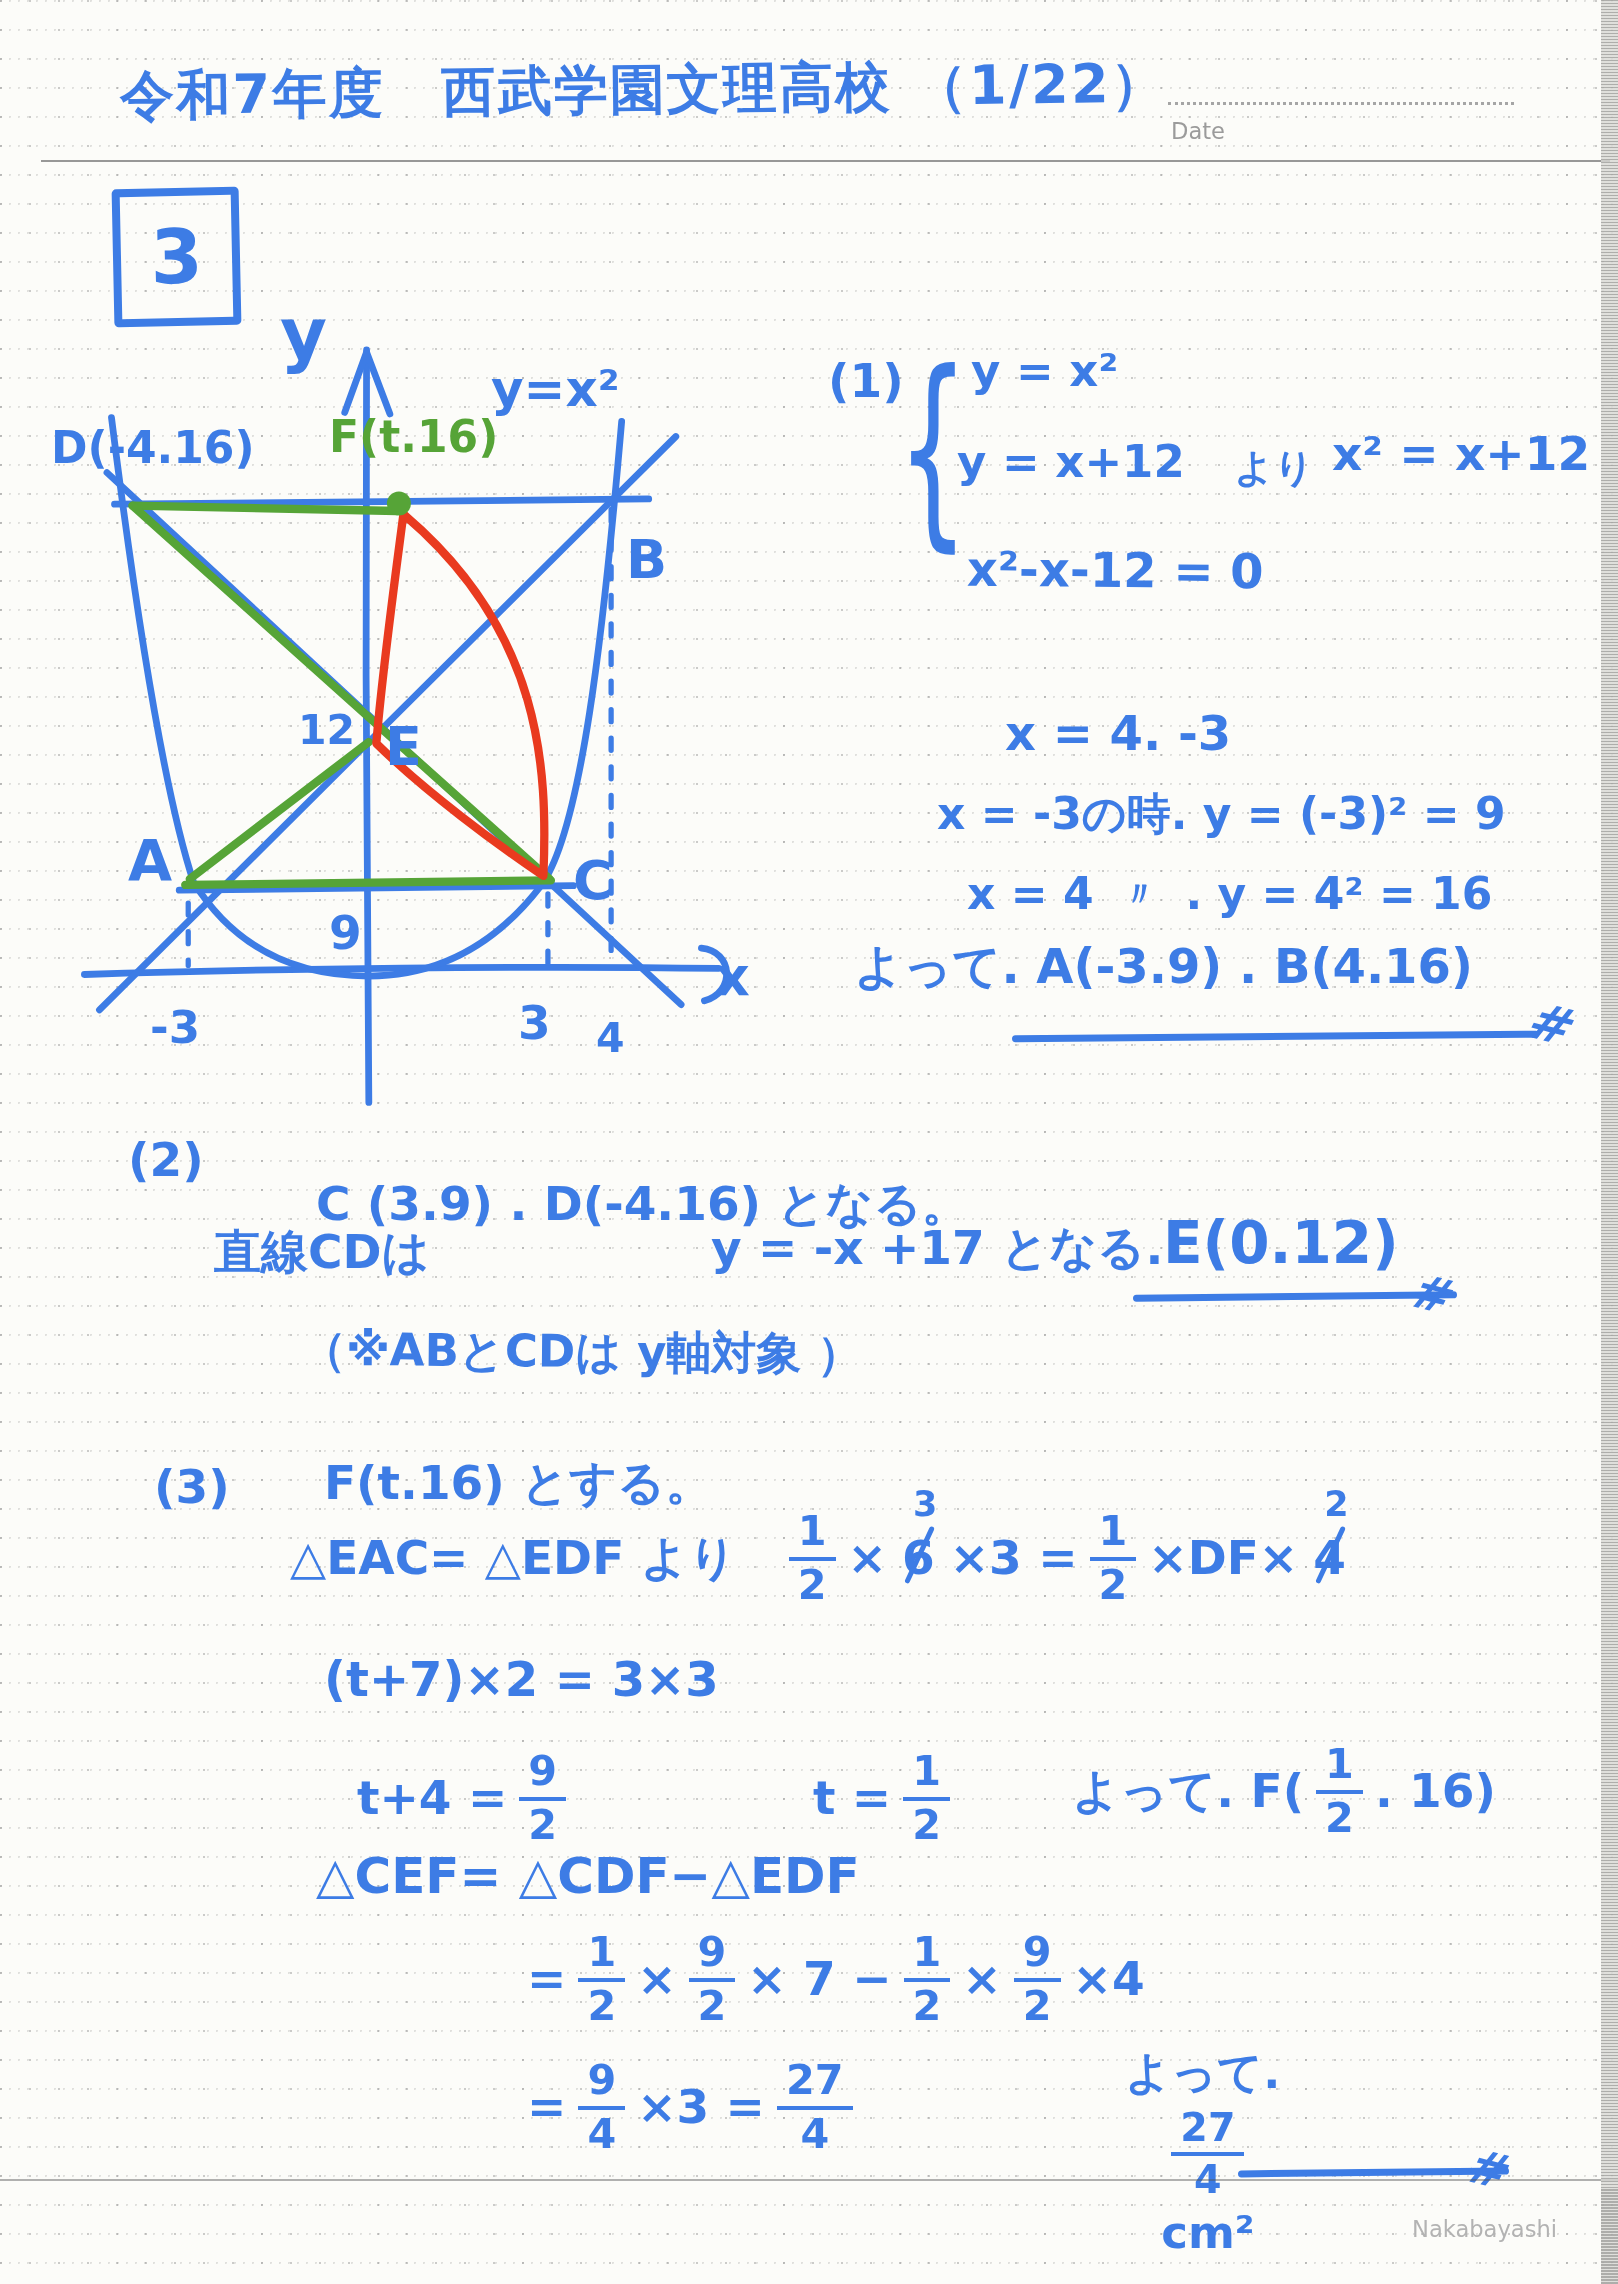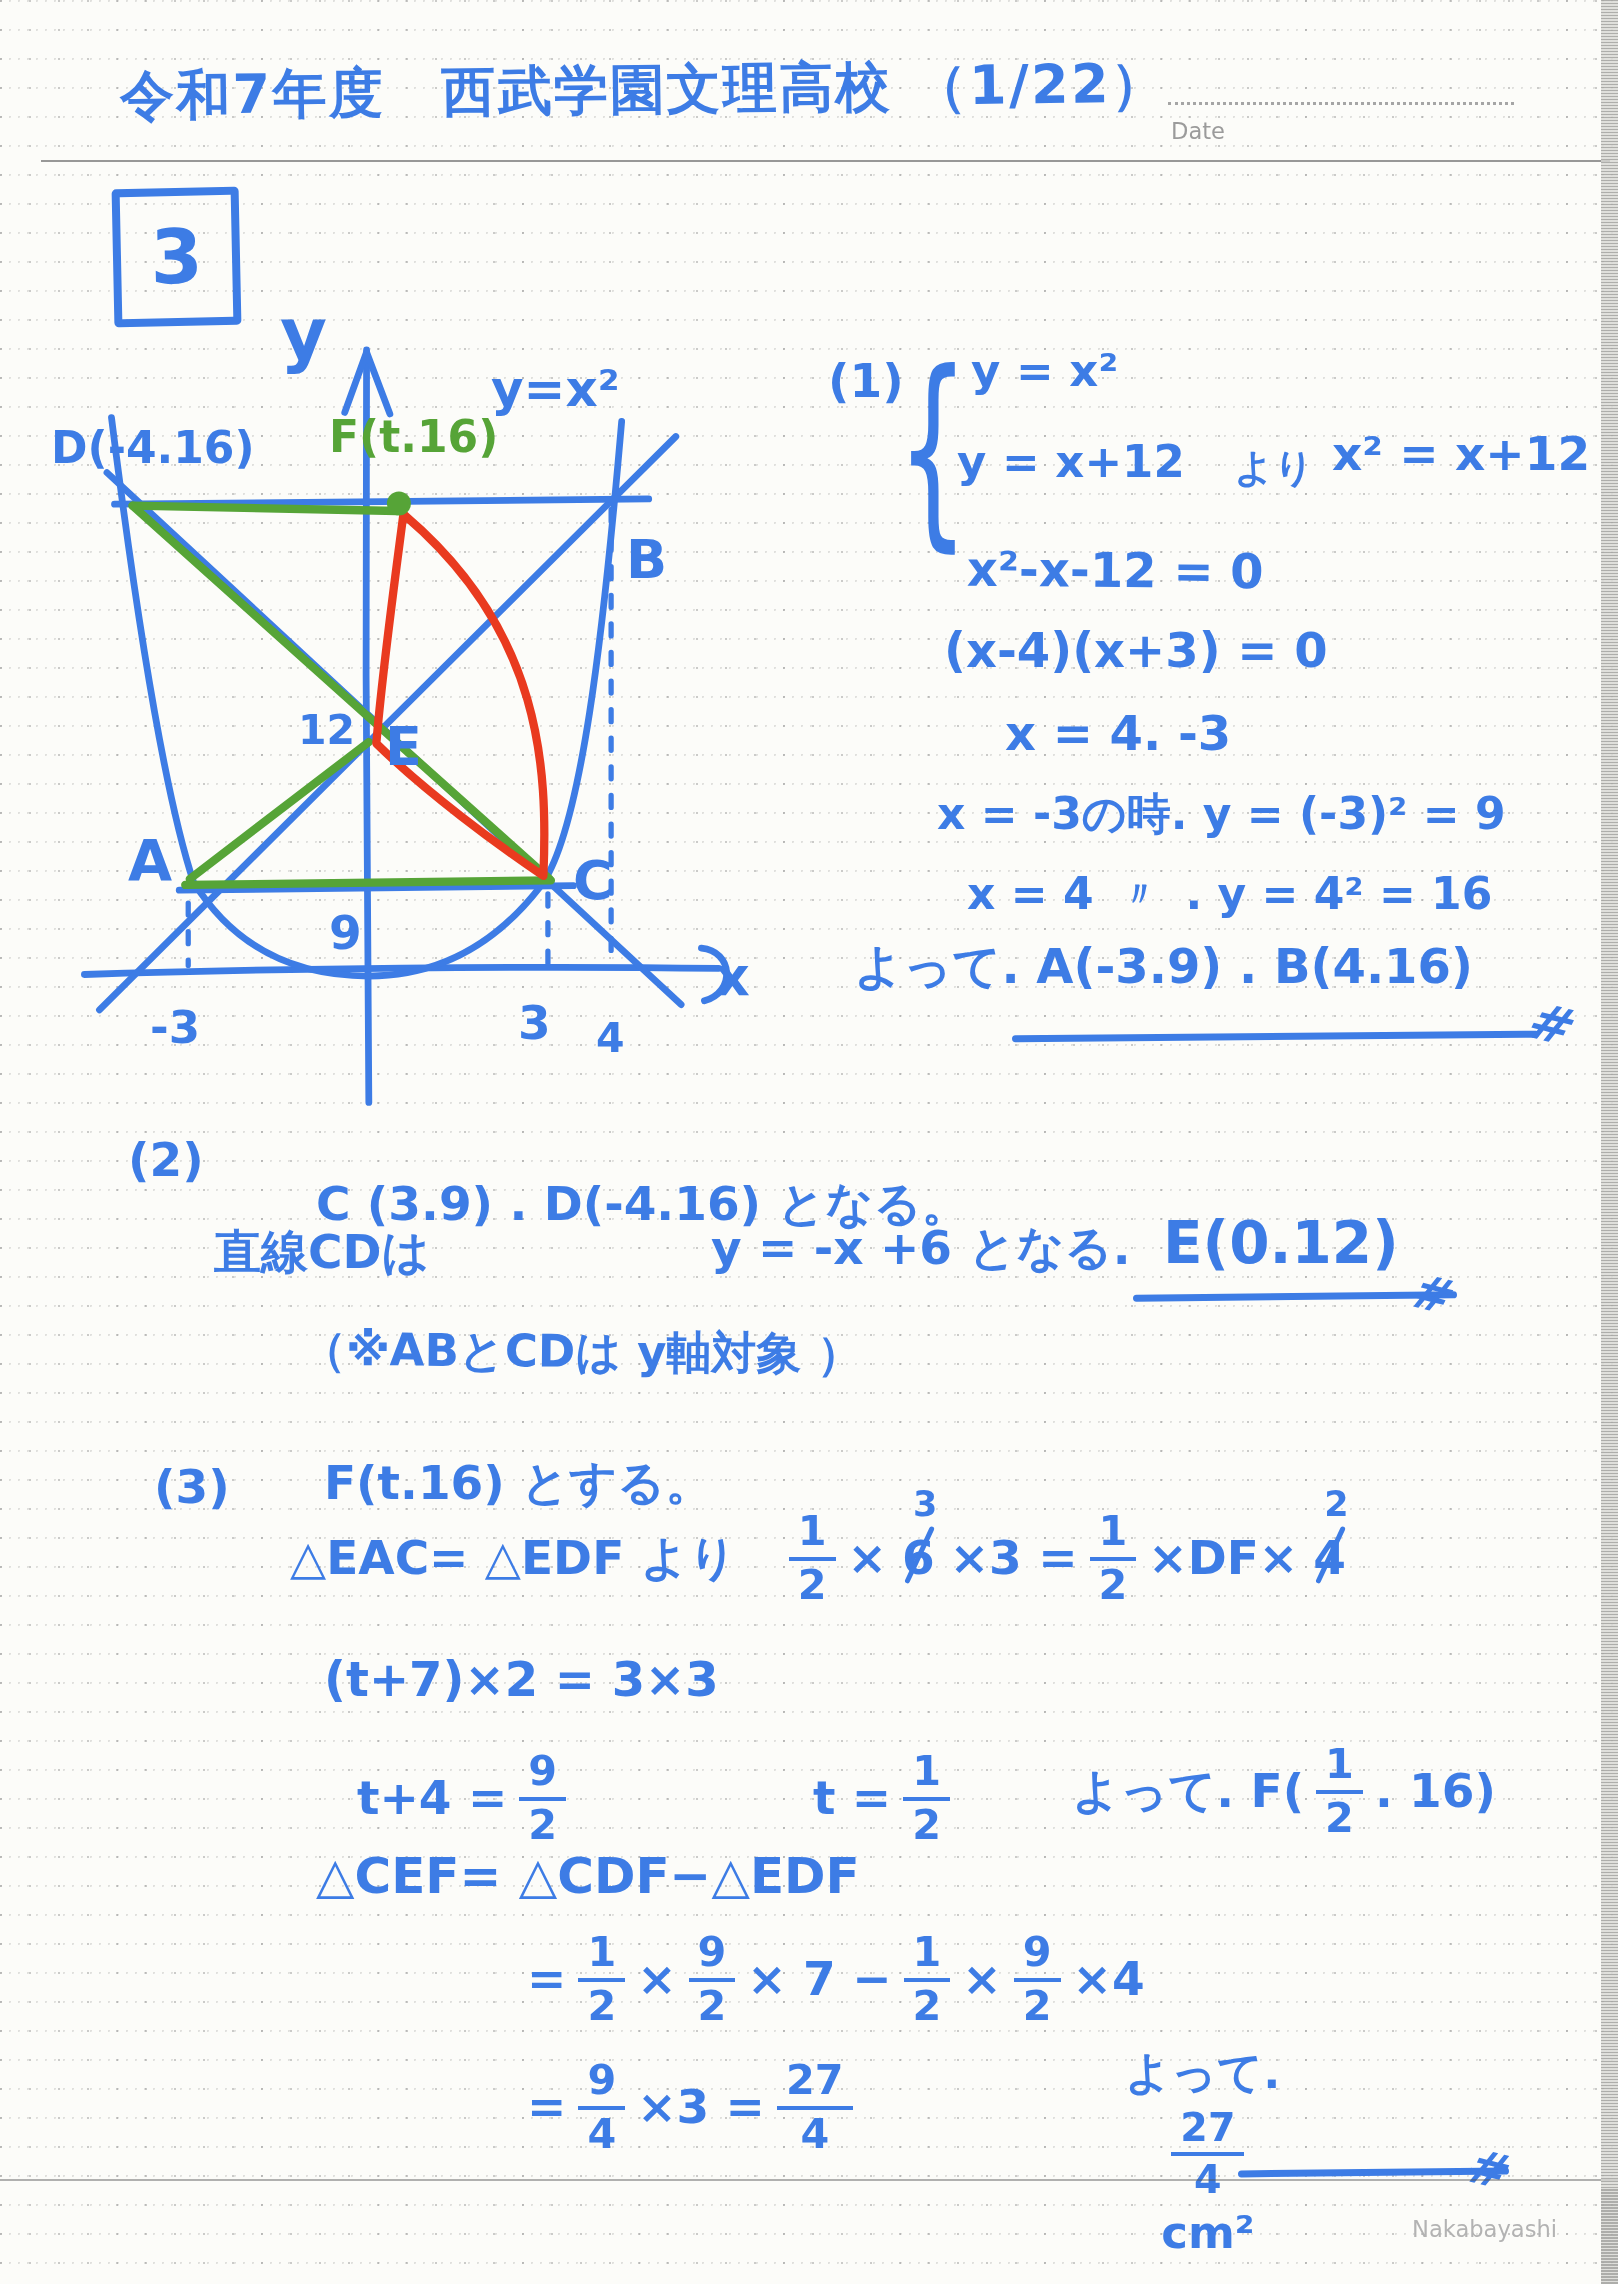--- a/index.html
+++ b/index.html
@@ -91,36 +91,35 @@
     <div class="dlabel" style="left:670px;top:659px;font-size:54px;">x</div>
   </div>
 
   <div class="hw" style="left:828px;top:354px;font-size:47px;">(1)</div>
   <div class="hw" style="left:897px;top:330px;font-size:113px;font-weight:400;transform:scaleY(1.85);transform-origin:top;">{</div>
   <div class="hw" style="left:971px;top:345px;font-size:45px;">y = x²</div>
   <div class="hw" style="left:957px;top:436px;font-size:45px;">y = x+12</div>
   <div class="hw" style="left:1234px;top:446px;font-size:39px;">より</div>
   <div class="hw" style="left:1332px;top:427px;font-size:47px;">x² = x+12</div>
   <div class="hw r2" style="left:967px;top:543px;font-size:48px;">x²-x-12 = 0</div>
-  <div class="hw" style="left:944px;top:623px;font-size:48px;">(x-4)(x+3) = 0</div>
   <div class="hw" style="left:1005px;top:706px;font-size:48px;">x = 4. -3</div>
   <div class="hw" style="left:937px;top:789px;font-size:44px;">x = -3の時. y = (-3)² = 9</div>
   <div class="hw row" style="left:967px;top:869px;font-size:44px;">
     <span>x = 4</span>
     <span style="margin:0 21px;font-size:35px;">〃</span>
     <span>. y = 4² = 16</span>
   </div>
   <div class="hw" style="left:854px;top:939px;font-size:48px;">よって.  A(-3.9) . B(4.16)</div>
   <div class="uline" style="left:1012px;top:1033px;width:527px;transform:rotate(-0.5deg);"></div>
   <div class="tick" style="left:1531px;top:995px;font-size:51px;">#</div>
 
   <div class="hw" style="left:128px;top:1133px;font-size:47px;">(2)</div>
   <div class="hw" style="left:316px;top:1133px;font-size:47px;margin-top:44px;">C (3.9) . D(-4.16) となる。</div>
   <div class="hw" style="left:214px;top:1225px;font-size:47px;">直線CDは</div>
-  <div class="hw" style="left:711px;top:1221px;font-size:47px;">y = -x +6 となる.</div>
+  <div class="hw" style="left:711px;top:1221px;font-size:47px;">y = -x +17 となる.</div>
   <div class="hw" style="left:1163px;top:1210px;font-size:58px;">E(0.12)</div>
   <div class="uline" style="left:1133px;top:1293px;width:324px;transform:rotate(-0.6deg);"></div>
   <div class="tick" style="left:1413px;top:1266px;font-size:48px;">#</div>
   <div class="hw r2" style="left:301px;top:1326px;font-size:45px;">（※ABとCDは y軸対象 ）</div>
 
   <div class="hw" style="left:154px;top:1460px;font-size:47px;">(3)</div>
   <div class="hw" style="left:324px;top:1456px;font-size:47px;">F(t.16) とする。</div>
 
   <div class="hw row" style="left:290px;top:1494px;font-size:47px;height:128px;">
     <span style="margin-right:40px;">△EAC= △EDF より</span>

